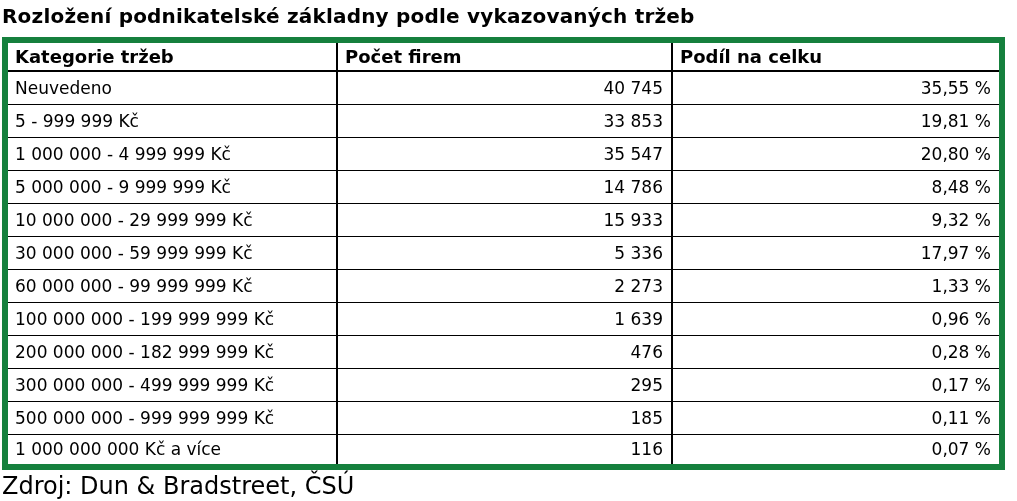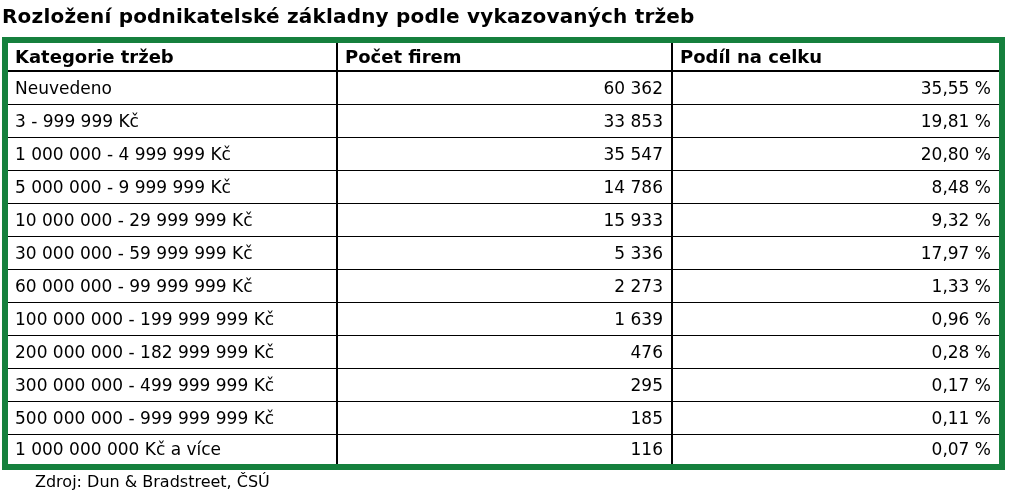--- a/index.html
+++ b/index.html
@@ -48,24 +48,23 @@
     font-size: 17px;
     height: 33px;
     padding: 2px 8px 2px 7px;
     white-space: nowrap;
     overflow: hidden;
     margin-top: 24px;
   }
   td.col-cat { text-align: left; }
   td.col-num { text-align: right; }
   .source-line {
-    font-size: 16px;
+    font-size: 24px;
     margin-top: 2px;
     white-space: nowrap;
-    margin-left: 33px;
   }
 </style>
 </head>
 <body>
 
 <div class="page">
 
   <div class="doc-title">Rozložení podnikatelské základny podle vykazovaných tržeb</div>
 
   <table class="data-table">
@@ -77,25 +76,25 @@
     <thead>
       <tr>
         <th>Kategorie tržeb</th>
         <th>Počet firem</th>
         <th>Podíl na celku</th>
       </tr>
     </thead>
     <tbody>
         <tr>
           <td class="col-cat">Neuvedeno</td>
-          <td class="col-num">60 362</td>
+          <td class="col-num">40 745</td>
           <td class="col-num">35,55 %</td>
         </tr>
         <tr>
-          <td class="col-cat">3 - 999 999 Kč</td>
+          <td class="col-cat">5 - 999 999 Kč</td>
           <td class="col-num">33 853</td>
           <td class="col-num">19,81 %</td>
         </tr>
         <tr>
           <td class="col-cat">1 000 000 - 4 999 999 Kč</td>
           <td class="col-num">35 547</td>
           <td class="col-num">20,80 %</td>
         </tr>
         <tr>
           <td class="col-cat">5 000 000 - 9 999 999 Kč</td>

